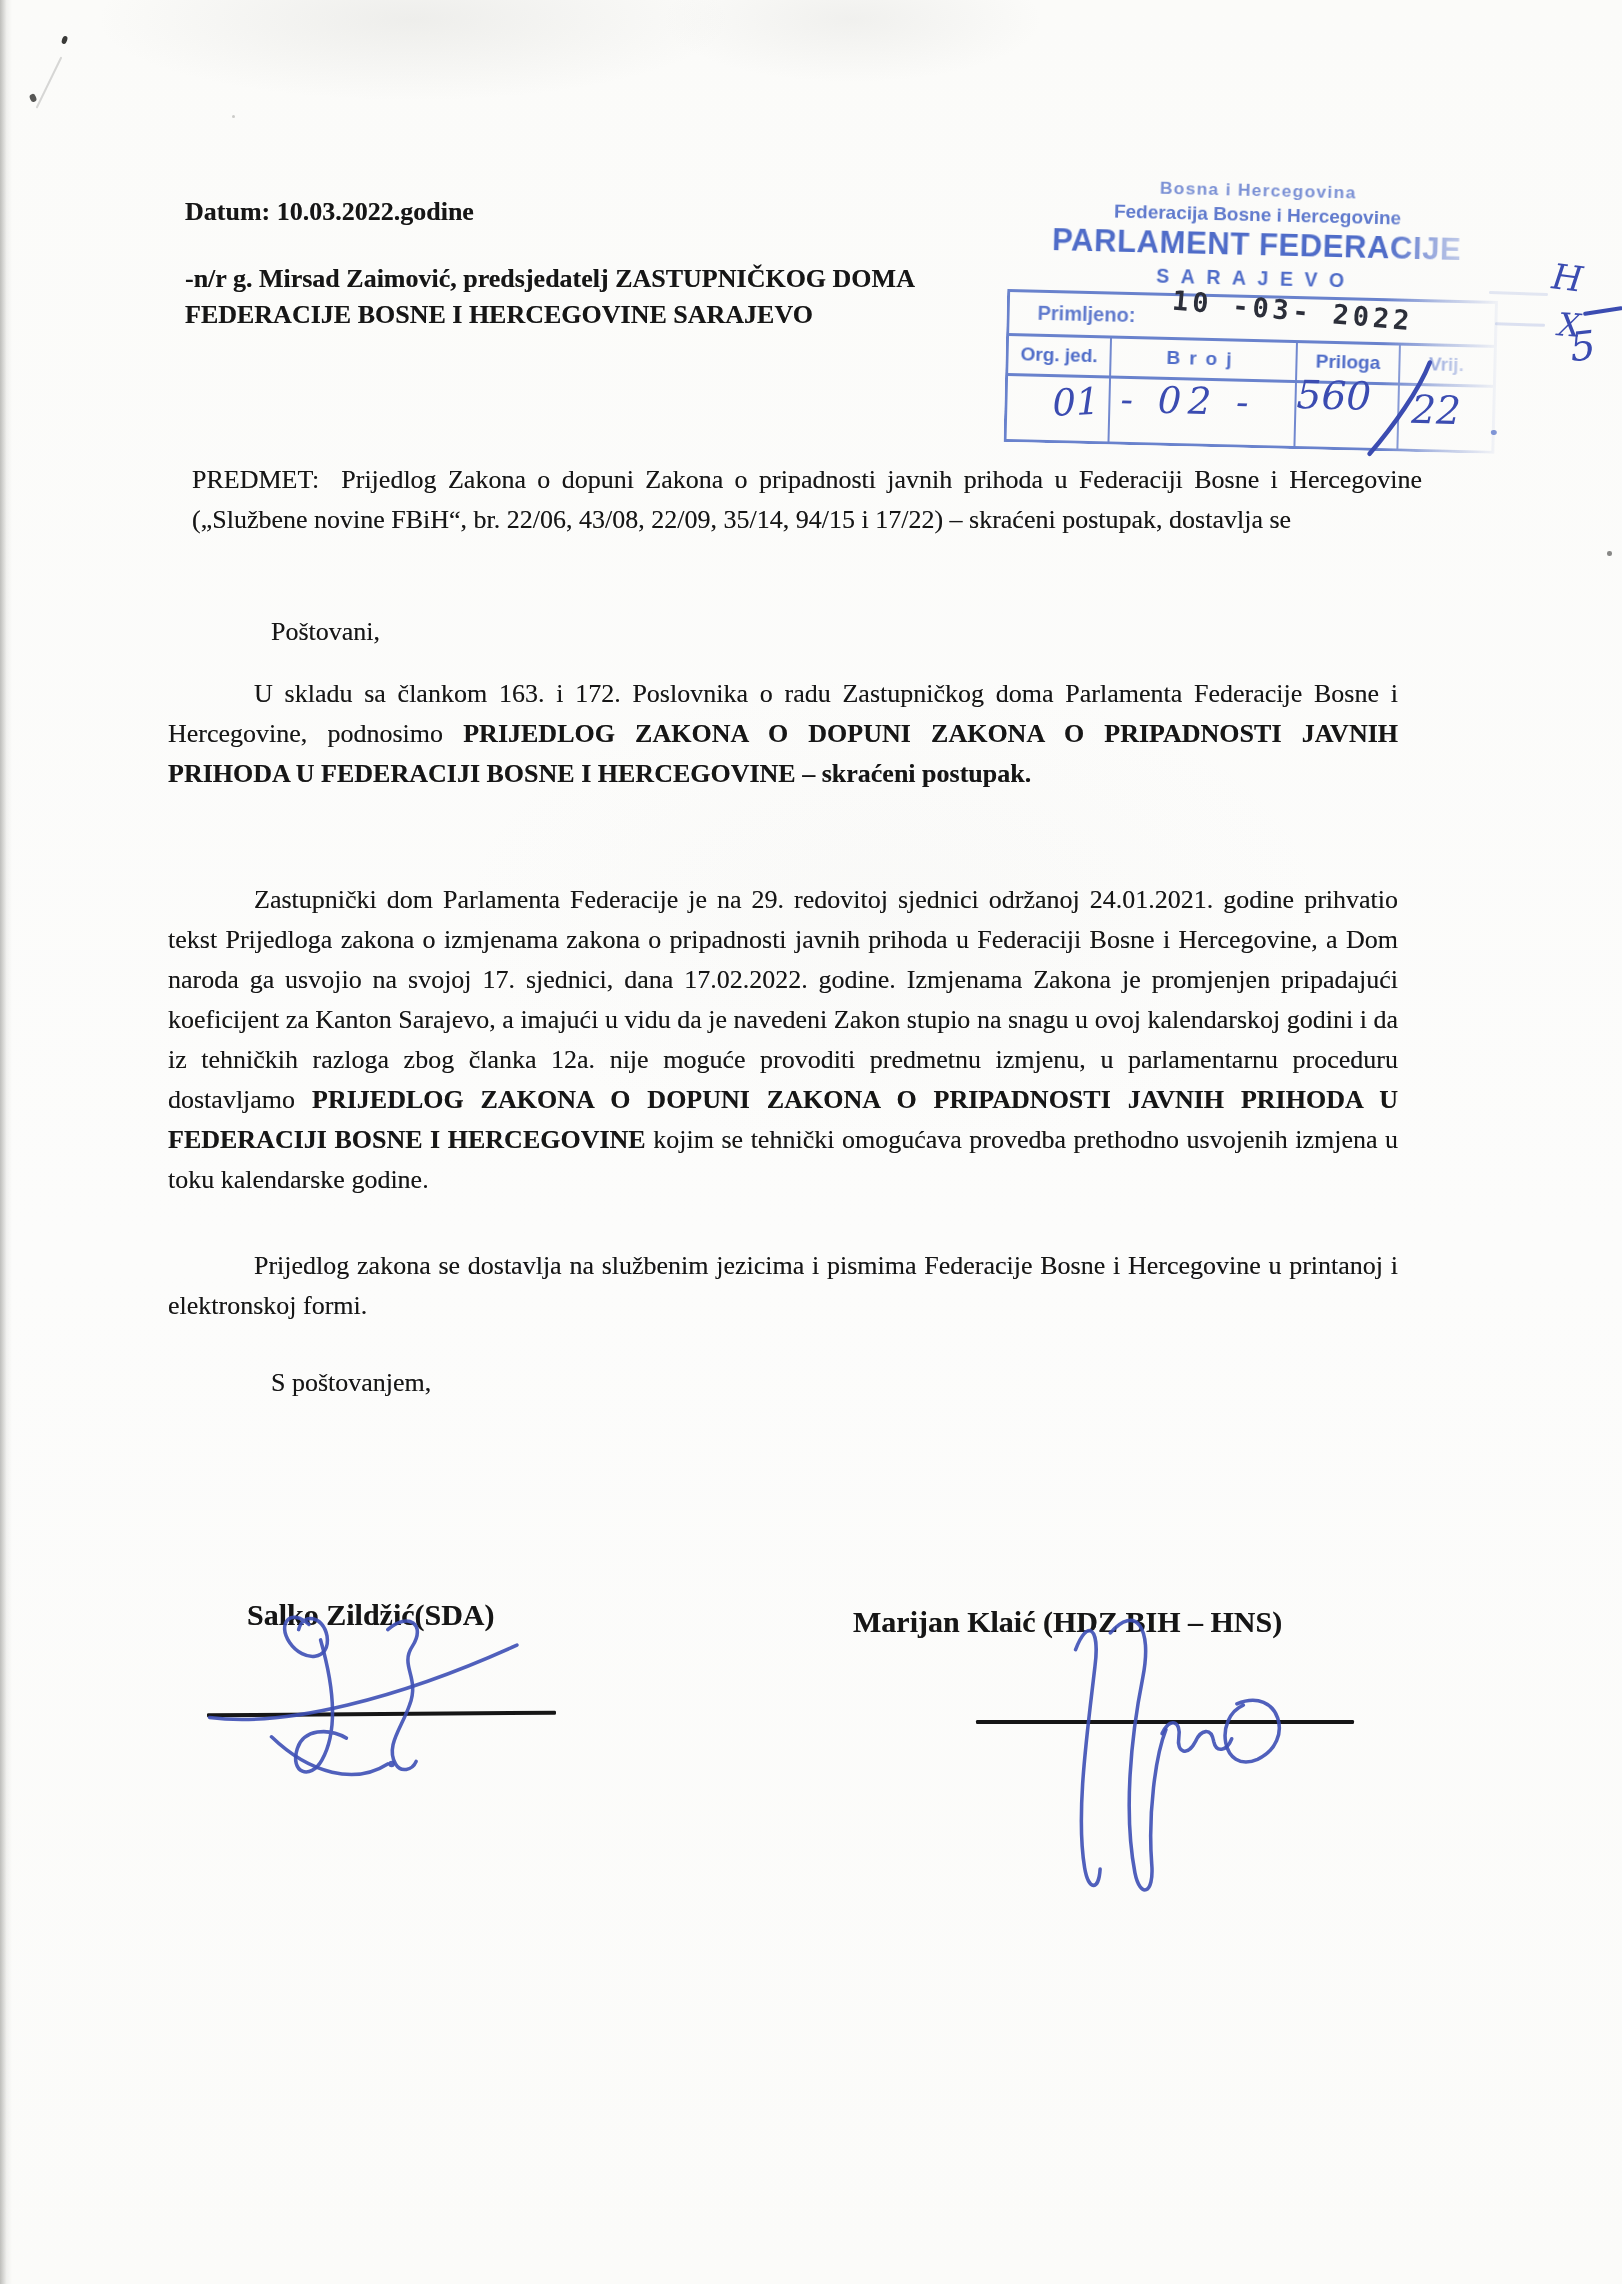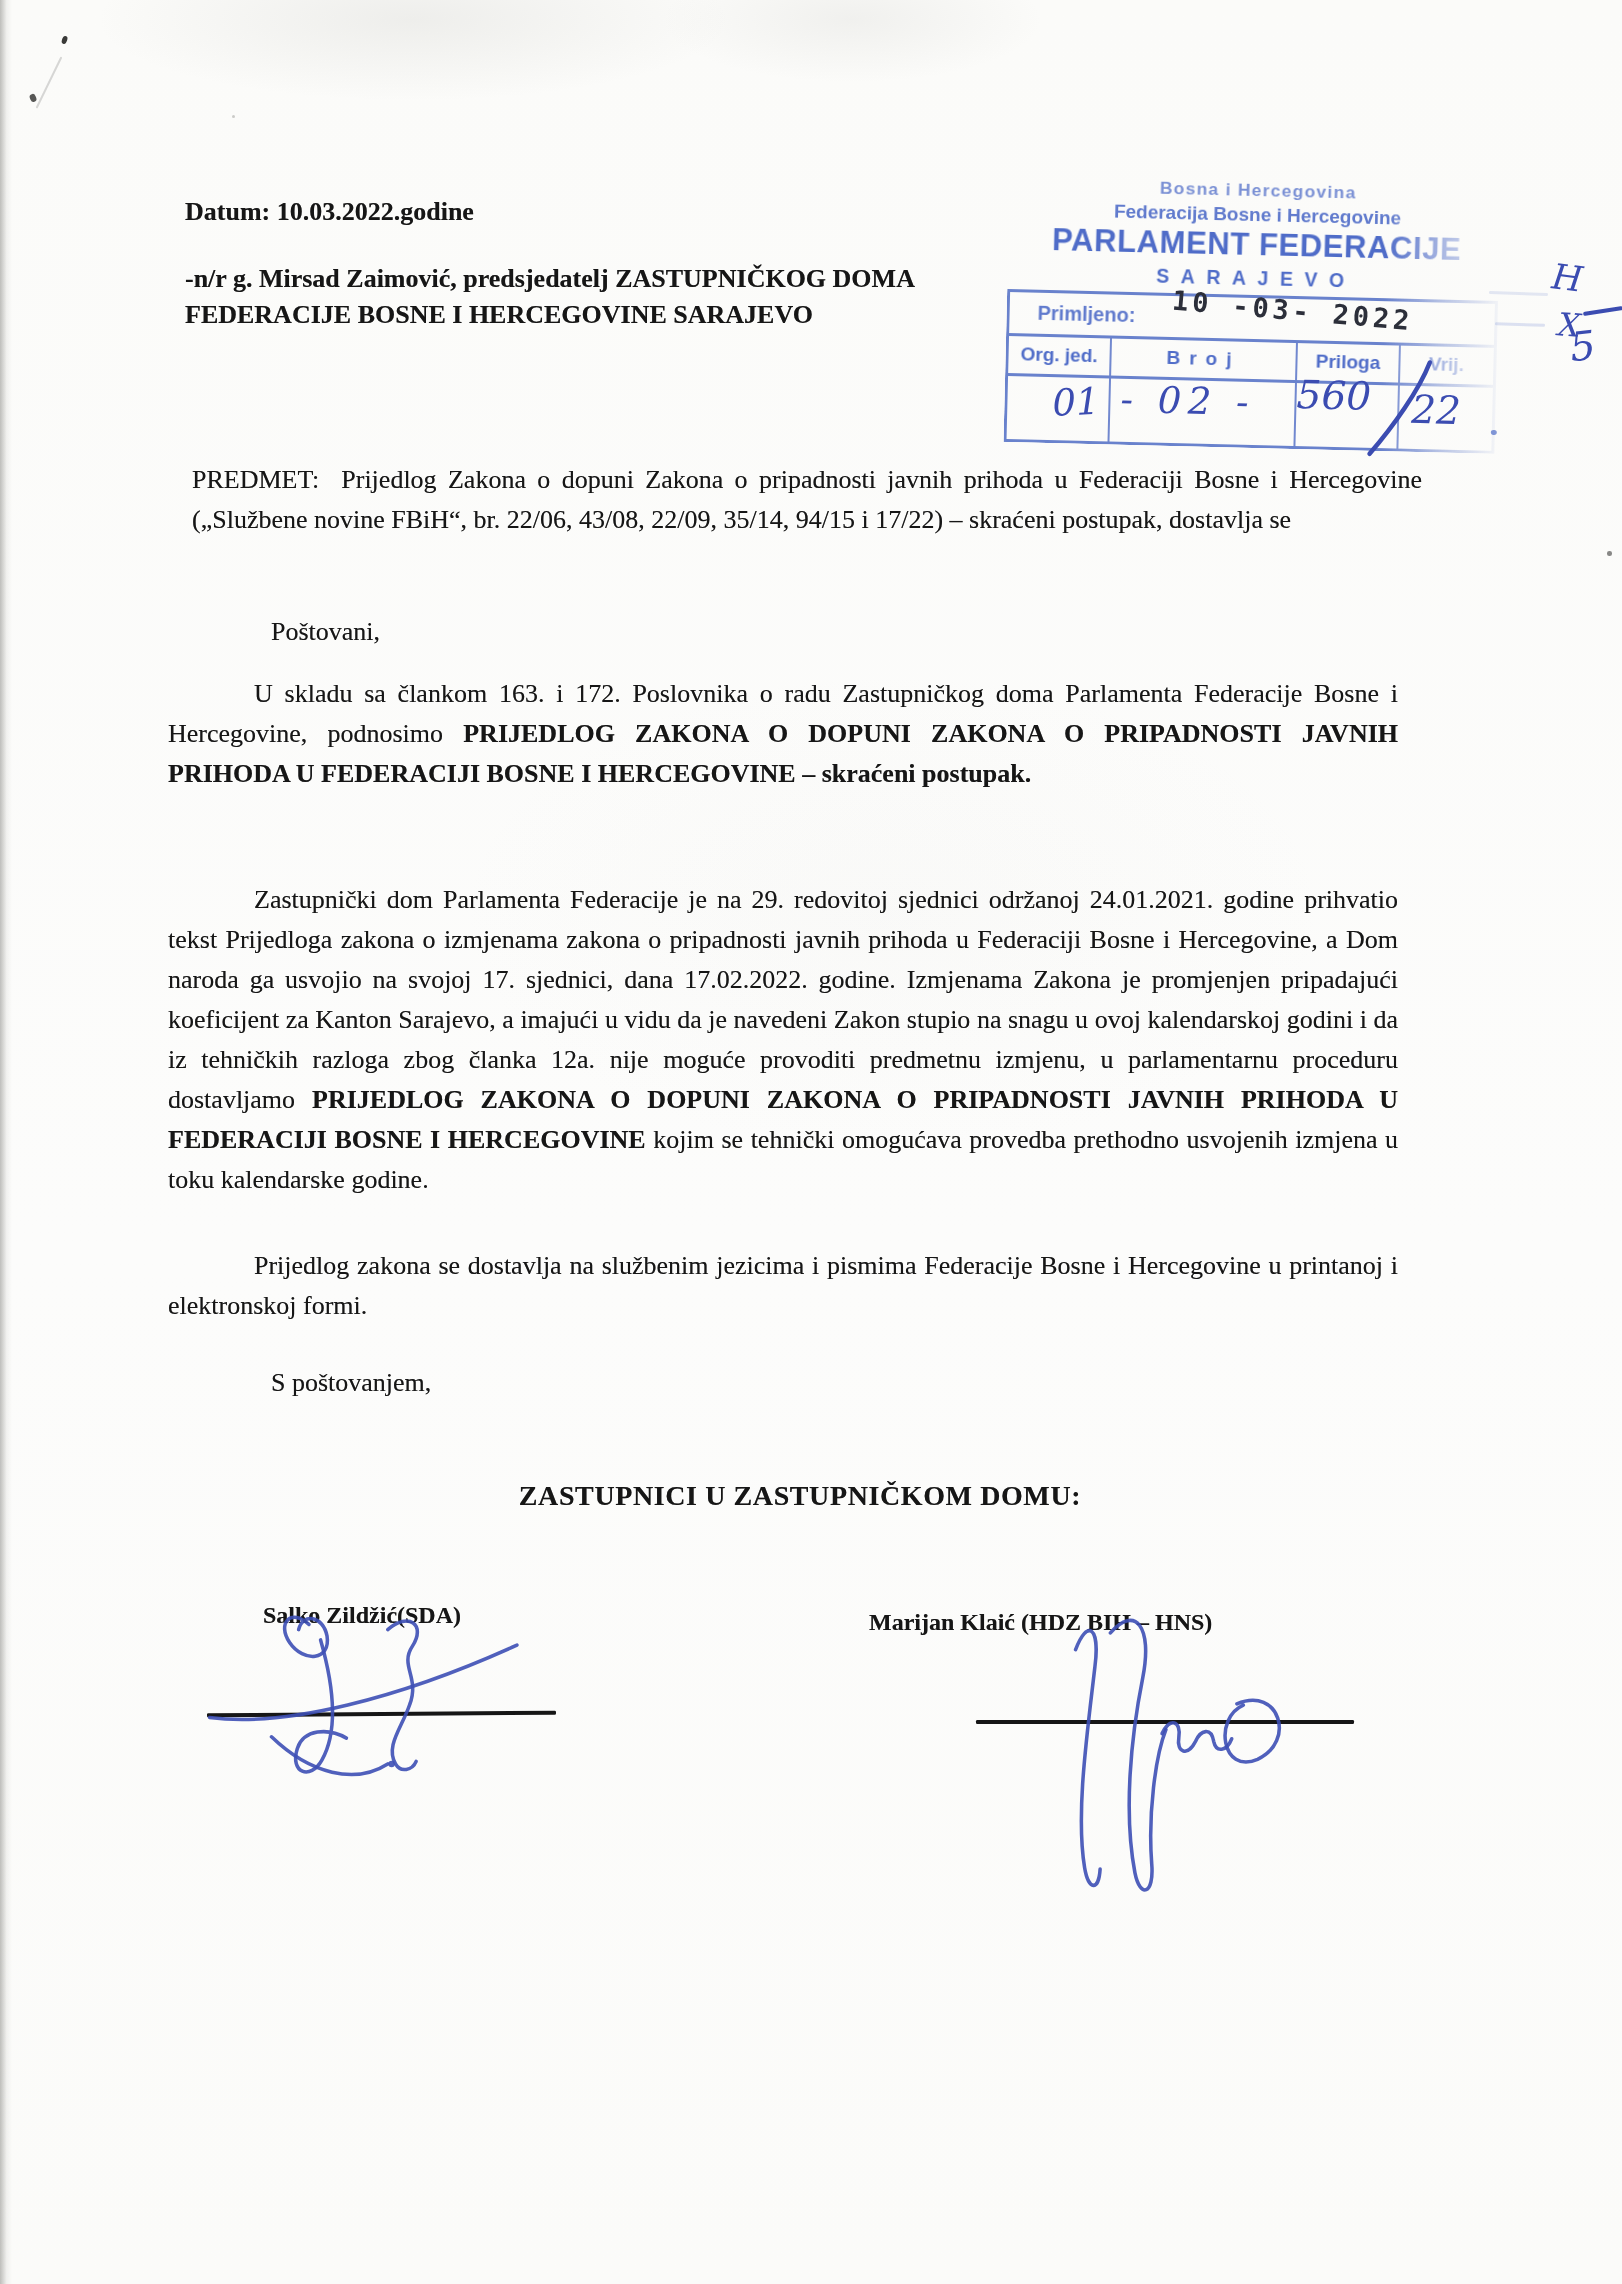--- a/index.html
+++ b/index.html
@@ -28,21 +28,21 @@
   .recipient{left:185px;top:261px;font-weight:bold;line-height:36px;}
   .subject{left:192px;top:452px;width:1230px;font-weight:normal;text-align:justify;margin-top:8px;}
   .subject .subj-label{margin-right:22px;}
   .salutation{left:271px;top:612px;}
   .para{left:168px;width:1230px;text-align:justify;text-indent:86px;}
   .p1{top:674px;}
   .p2{top:864px;margin-top:16px;}
   .p3{top:1246px;}
   .closing{left:271px;top:1363px;}
   .sig-heading{left:185px;top:1476px;width:1230px;text-align:center;font-weight:bold;font-size:28px;letter-spacing:0.6px;}
-  .sig-name{font-weight:bold;font-size:24px;margin-left:16px;}
+  .sig-name{font-weight:bold;font-size:30px;}
   .sig-name.left{left:247px;top:1595px;}
   .sig-name.right{left:853px;top:1602px;}
   .sig-line{position:absolute;height:3.9px;background:#161616;border-radius:1.3px;}
   .sig-line.left{left:207px;top:1712px;width:349px;transform:rotate(-.4deg);}
   .sig-line.right{left:976px;top:1720px;width:378px;}
 
   
   .stamp{position:absolute;left:1010px;top:174px;width:497px;transform:rotate(1.4deg);transform-origin:top left;}
   .stamp-print{position:relative;color:#4f6cc8;filter:blur(0.3px);
     -webkit-mask-image:linear-gradient(90deg,#000 76%, rgba(0,0,0,.45) 88%, rgba(0,0,0,.06) 99%);
@@ -163,21 +163,20 @@
   </div>
 
   <div class="txt salutation">Poštovani,</div>
 
   <div class="txt para p1"><span>U skladu sa člankom 163. i 172.  Poslovnika o radu Zastupničkog doma Parlamenta Federacije Bosne i Hercegovine, podnosimo </span><span class="seg-b">PRIJEDLOG ZAKONA O DOPUNI ZAKONA O PRIPADNOSTI JAVNIH PRIHODA U FEDERACIJI BOSNE I HERCEGOVINE – skraćeni postupak.</span></div>
   <div class="txt para p2"><span>Zastupnički dom Parlamenta Federacije je na 29. redovitoj sjednici održanoj 24.01.2021. godine prihvatio tekst Prijedloga zakona o izmjenama zakona o pripadnosti javnih prihoda u Federaciji Bosne i Hercegovine, a Dom naroda ga usvojio na svojoj 17. sjednici, dana 17.02.2022. godine. Izmjenama Zakona je promjenjen pripadajući koeficijent za Kanton Sarajevo, a imajući u vidu da je navedeni Zakon stupio na snagu u ovoj kalendarskoj godini i da iz tehničkih razloga zbog članka 12a. nije moguće provoditi predmetnu izmjenu, u parlamentarnu proceduru dostavljamo </span><span class="seg-b">PRIJEDLOG ZAKONA O DOPUNI ZAKONA O PRIPADNOSTI JAVNIH PRIHODA U FEDERACIJI BOSNE I HERCEGOVINE</span><span> kojim se tehnički omogućava provedba prethodno usvojenih izmjena u toku kalendarske godine.</span></div>
   <div class="txt para p3"><span>Prijedlog zakona se dostavlja na službenim jezicima i pismima Federacije Bosne i Hercegovine u printanoj i elektronskoj formi.</span></div>
 
   <div class="txt closing">S poštovanjem,</div>
 
-  <div class="txt sig-heading">ZASTUPNICI U ZASTUPNIČKOM DOMU:</div>
 
   <div class="txt sig-name left">Salko Zildžić(SDA)</div>
   <div class="txt sig-name right">Marijan Klaić  (HDZ BIH – HNS)</div>
 
   <div class="sig-line left"></div>
   <div class="sig-line right"></div>
 
   <svg class="sig-ink" style="left:194px;top:1601px;" width="465" height="207" viewBox="0 0 720 320">
     <path d="M 24 180 C 140 196, 320 150, 500 68"></path>
     <path d="M 178 36 C 150 10, 128 34, 148 64 C 170 96, 212 92, 206 54 C 200 22, 168 18, 162 44"></path>

